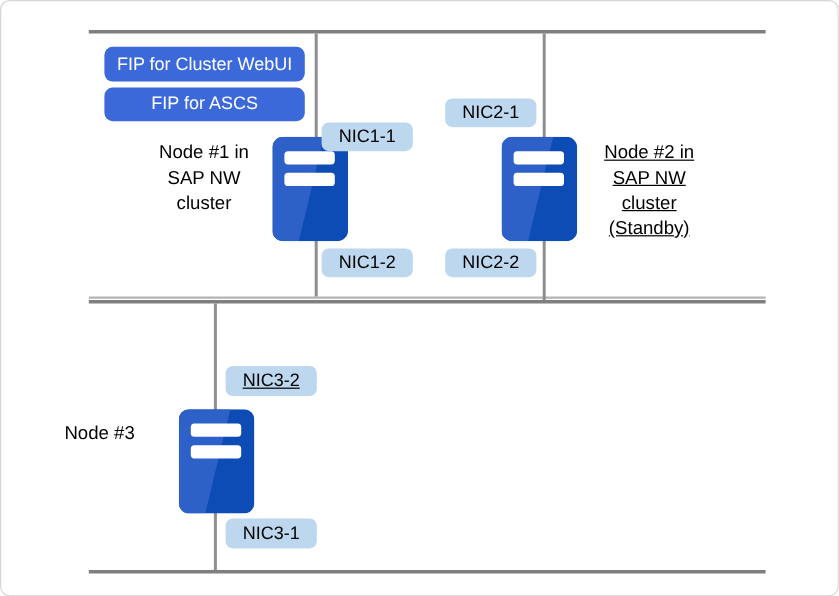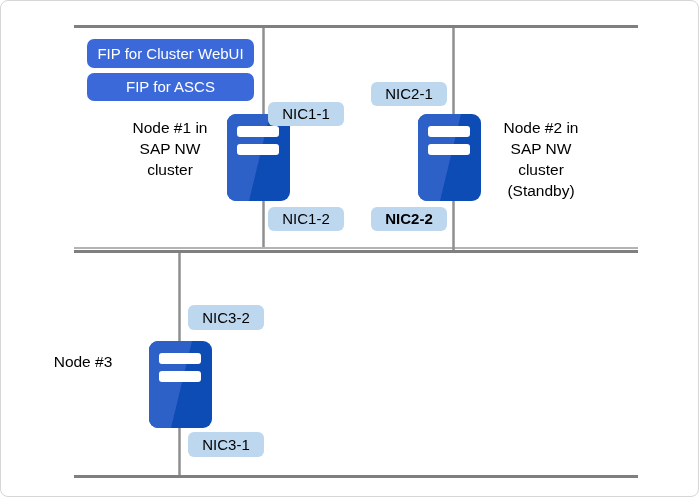--- a/index.html
+++ b/index.html
@@ -42,21 +42,21 @@
   .node-label {
     position: absolute;
     color: var(--text_color, #000000);
     font-size: 15.5px;
     line-height: 21px;
     text-align: center;
     white-space: nowrap;
   }
   .node-label.small-lh { line-height: 19px; }
   .node1-label { left: 89px;  top: 116px; width: 160px; }
-  .node2-label { left: 460px; top: 116px; width: 160px; }
+  .node2-label { left: 460px; top: 116px; width: 160px; text-decoration: underline; }
   .node3-label { left: 7px;   top: 351px; width: 150px; }
   .server {
     position: absolute;
     width: 63px;
     height: 87px;
   }
   .server-1 { left: 226px; top: 113px; }
   .server-2 { left: 417px; top: 113px; }
   .server-3 { left: 148px; top: 340px; }
   .nic {
@@ -67,22 +67,22 @@
     border-radius: 6px;
     color: var(--text_color, #000000);
     font-size: 15px;
     line-height: 24px;
     text-align: center;
     white-space: nowrap;
   }
   .nic1-1 { left: 267px; top: 81px; margin-top: 20px; }
   .nic1-2 { left: 267px; top: 206px; }
   .nic2-1 { left: 370px; top: 81px; }
-  .nic2-2 { left: 370px; top: 206px; font-weight: bold; }
-  .nic3-2 { left: 187px; top: 304px; height: 25px; line-height: 25px; }
+  .nic2-2 { left: 370px; top: 206px; }
+  .nic3-2 { left: 187px; top: 304px; height: 25px; line-height: 25px; text-decoration: underline; }
   .nic3-1 { left: 187px; top: 431px; height: 25px; line-height: 25px; }
 </style>
 </head>
 <body>
 
 <div class="canvas">
 
   <svg class="lines" viewBox="0 0 699 497">
     <line x1="73" y1="25.5" x2="637" y2="25.5" style="stroke:var(--line_dark,#7f7f7f);stroke-width:3"></line>
     <line x1="73" y1="247" x2="637" y2="247" style="stroke:var(--line_light,#b3b3b3);stroke-width:2"></line>

